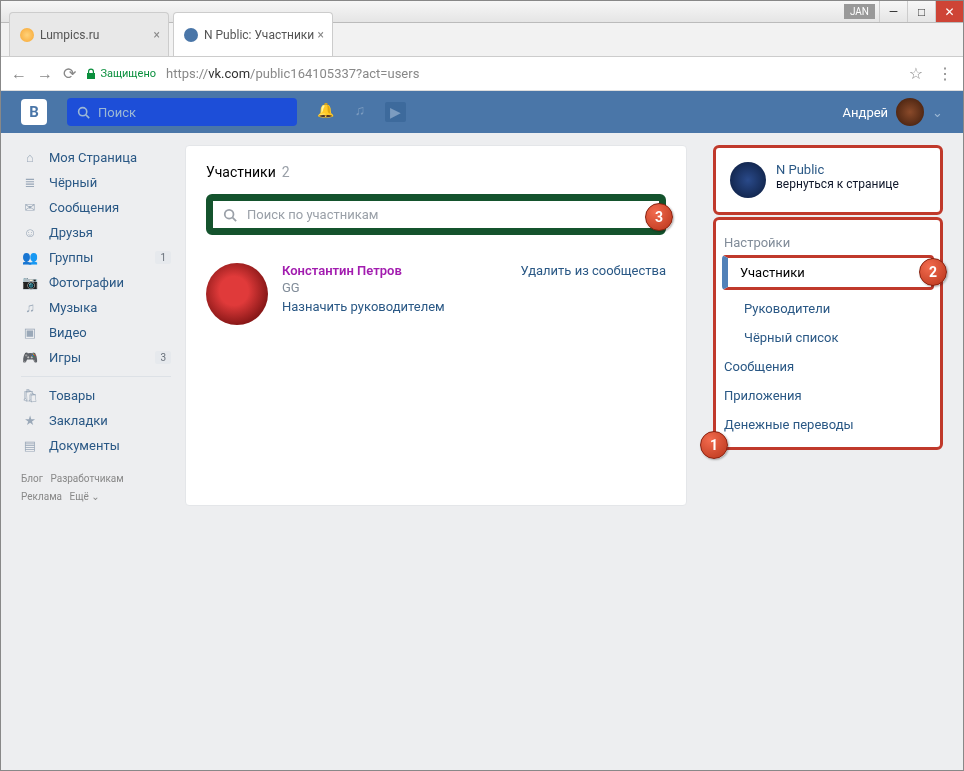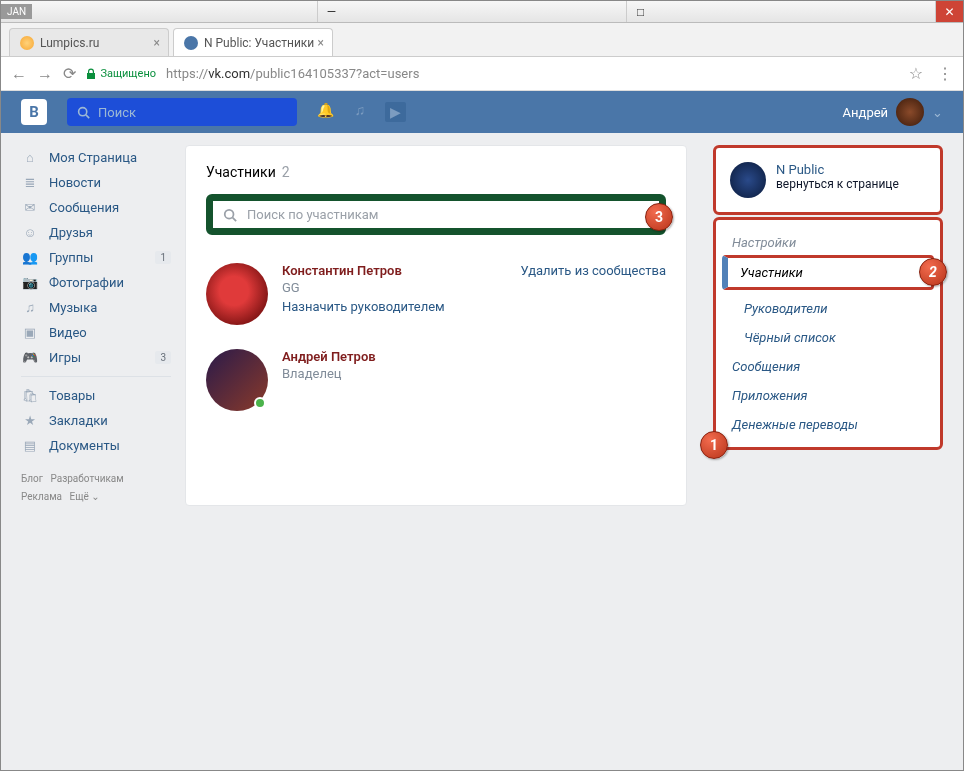--- a/index.html
+++ b/index.html
@@ -1,23 +1,23 @@
 <!DOCTYPE html>
 <html><head>
 <meta charset="utf-8">
 <style>
 * { margin:0; padding:0; box-sizing:border-box; font-family:-apple-system,BlinkMacSystemFont,Roboto,Arial,sans-serif; }
 body { background:#fff; }
 .window { width:964px; height:771px; border:1px solid #888; position:relative; overflow:hidden; background:#fff; }
-.winbar { height:22px; background:linear-gradient(#f7f7f7,#e5e5e5); display:flex; justify-content:space-between; align-items:stretch; border-bottom:1px solid #bbb; }
+.winbar { height:22px; background:linear-gradient(#f7f7f7,#e5e5e5); display:flex; justify-content:flex-end; align-items:stretch; border-bottom:1px solid #bbb; }
 .jan { background:#999; color:#fff; font-size:10px; padding:2px 6px; margin-right:4px; align-self:center; }
 .winbtn { width:28px; display:flex; align-items:center; justify-content:center; border-left:1px solid #ccc; font-size:12px; color:#333; }
 .winbtn.close { background:#ce4436; color:#fff; }
 .tabbar { height:34px; background:#f2f2f2; display:flex; align-items:flex-end; padding-left:8px; border-bottom:1px solid #ccc; }
-.tab { height:28px; background:#fff; border:1px solid #ccc; border-bottom:none; border-radius:4px 4px 0 0; display:flex; align-items:center; padding:0 10px; font-size:12px; color:#555; margin-right:4px; min-width:160px; position:relative; }
+.tab { height:44px; background:#fff; border:1px solid #ccc; border-bottom:none; border-radius:4px 4px 0 0; display:flex; align-items:center; padding:0 10px; font-size:12px; color:#555; margin-right:4px; min-width:160px; position:relative; }
 .tab.inactive { background:#e8e8e8; }
 .tab .x { position:absolute; right:8px; color:#888; font-size:12px; }
 .favicon { width:14px; height:14px; border-radius:50%; margin-right:6px; }
 .addrbar { height:34px; display:flex; align-items:center; padding:0 10px; gap:10px; border-bottom:1px solid #ddd; }
 .navbtn { color:#888; font-size:16px; }
 .lock { color:#0a8f3d; font-size:11px; display:flex; align-items:center; gap:4px; }
 .url { font-size:13px; color:#888; }
 .url .host { color:#333; }
 .addr-right { margin-left:auto; display:flex; gap:14px; color:#888; }
 .vkwrap { height:calc(100% - 90px); background:#edeef0; overflow:hidden; }
@@ -39,31 +39,31 @@
 .center h2 { font-size:14px; font-weight:400; color:#000; display:flex; gap:6px; align-items:baseline; margin-bottom:14px; }
 .center h2 .cnt { color:#9aa0a8; }
 .searchbox { border:7px solid #14532d; border-radius:6px; padding:6px 10px; display:flex; align-items:center; gap:10px; color:#9aa0a8; font-size:13px; margin-bottom:16px; position:relative; }
 .circ { position:absolute; width:28px; height:28px; border-radius:50%; background:radial-gradient(circle at 35% 30%,#f26b4e,#b8341a); color:#fff; font-weight:bold; display:flex; align-items:center; justify-content:center; border:1px solid #861f0d; font-size:14px; box-shadow:1px 1px 2px rgba(0,0,0,.3); z-index:10; }
 .member { display:flex; gap:14px; padding:12px 0; }
 .member .pic { width:62px; height:62px; border-radius:50%; position:relative; }
 .pic1 { background:radial-gradient(circle at 45% 45%,#e03a3a 30%,#8a1818 70%); }
 .pic2 { background:linear-gradient(135deg,#2a1a4a,#8a3a2a); }
 .online { position:absolute; bottom:2px; right:2px; width:12px; height:12px; background:#4bb34b; border:2px solid #fff; border-radius:50%; }
 .member .info { flex:1; font-size:13px; }
-.member .name { color:#7f1d1d; font-weight:600; margin-bottom:2px; }
+.member .name { color:#a21caf; font-weight:600; margin-bottom:2px; }
 .member .sub { color:#818c99; margin-bottom:4px; }
 .member .act { color:#2a5885; }
 .member .remove { color:#2a5885; font-size:13px; }
 .rightcol { width:230px; }
 .grphead { background:#fff; border:3px solid #c0392b; border-radius:6px; padding:14px; display:flex; gap:10px; margin-bottom:2px; align-items:flex-start; position:relative; }
 .grp-pic { width:36px; height:36px; border-radius:50%; background:radial-gradient(circle,#2a4a8a,#0a1a3a); }
 .grphead .t1 { font-size:13px; color:#2a5885; }
 .grphead .t2 { font-size:12px; color:#0f172a; }
 .menu { background:#fff; border:3px solid #c0392b; border-radius:6px; padding:8px 0; position:relative; }
-.menu .mi { padding:7px 16px; font-size:13px; color:#2a5885; cursor:pointer;font-style:italic; }
+.menu .mi { padding:7px 8px; font-size:13px; color:#2a5885; cursor:pointer; }
 .menu .mi.sub { padding-left:28px; }
 .menu .mi.active-box { border:3px solid #c0392b; border-radius:4px; margin:-2px 6px 4px 6px; border-left:6px solid #5181b8; padding-left:12px; color:#000; position:relative; }
 svg { display:block; }
 </style>
 </head>
 <body>
 
 <div class="window">
   <div class="winbar">
     <span class="jan">JAN</span>
@@ -127,21 +127,21 @@
     </div>
 
     <div class="content">
       <div class="leftnav">
         <div class="item">
             <span class="icon">⌂</span>
             <span>Моя Страница</span>
           </div>
         <div class="item">
             <span class="icon">≣</span>
-            <span>Новости</span>
+            <span>Чёрный</span>
           </div>
         <div class="item">
             <span class="icon">✉</span>
             <span>Сообщения</span>
           </div>
         <div class="item">
             <span class="icon">☺</span>
             <span>Друзья</span>
           </div>
         <div class="item">
@@ -205,29 +205,20 @@
           <div class="member">
             <div class="pic pic1"></div>
             <div class="info">
               <div class="name">Константин Петров</div>
               <div class="sub">GG</div>
               <div class="act">Назначить руководителем</div>
             </div>
             <div class="remove">Удалить из сообщества</div>
           </div>
 
-          <div class="member">
-            <div class="pic pic2">
-                <span class="online"></span>
-              </div>
-            <div class="info">
-              <div class="name">Андрей Петров</div>
-              <div class="sub">Владелец</div>
-            </div>
-          </div>
         </div>
 
         <div class="rightcol">
           <div class="grphead">
             <div class="grp-pic"></div>
             <div>
               <div class="t1">N Public</div>
               <div class="t2">вернуться к странице</div>
             </div>
           </div>

